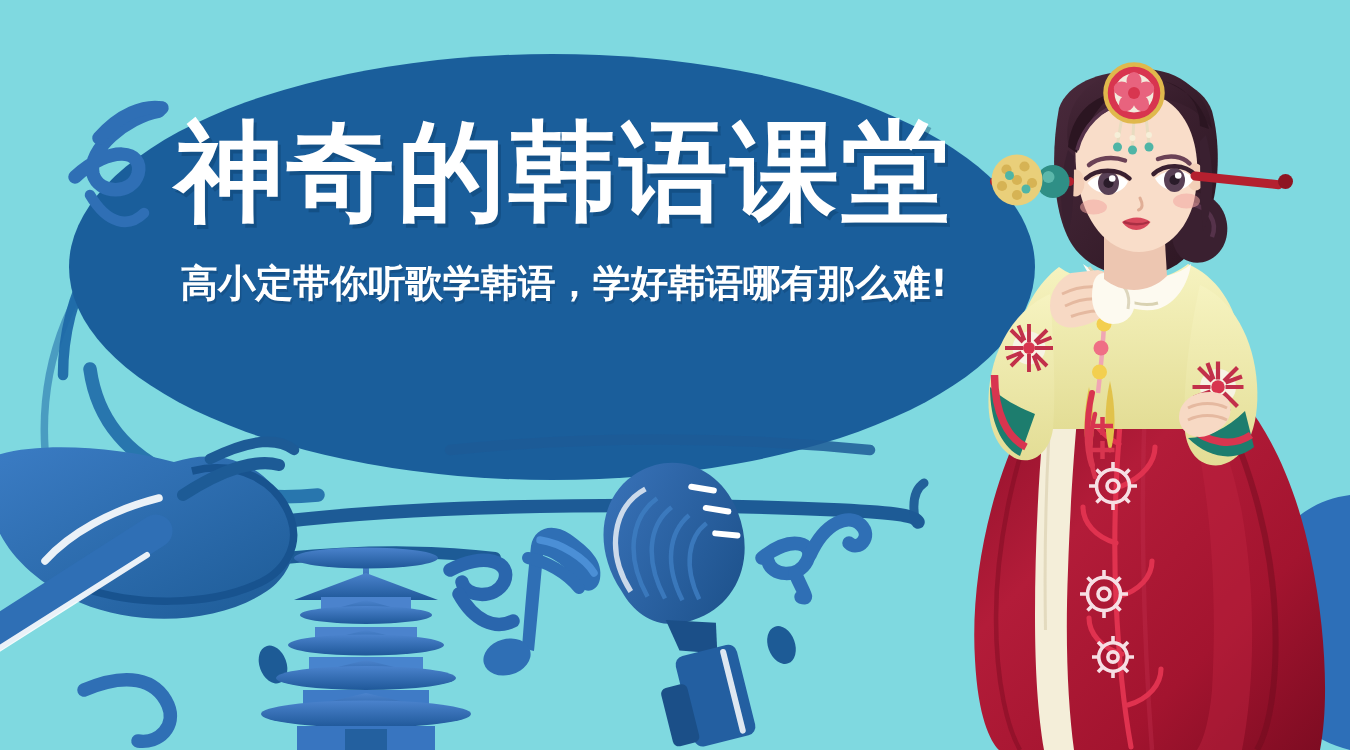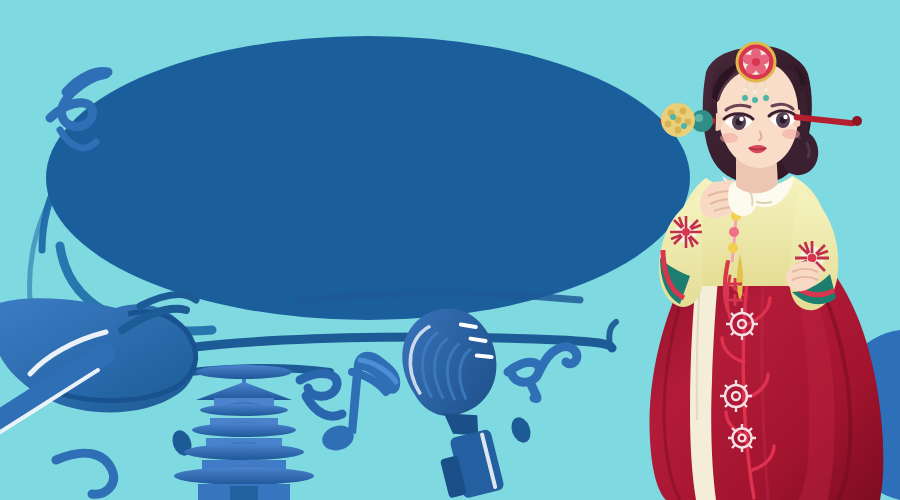--- a/index.html
+++ b/index.html
@@ -432,15 +432,17 @@
           <circle cx="668" cy="124" r="3.4"></circle>
           <circle cx="678" cy="120" r="3.4"></circle>
         </g>
         <circle cx="673" cy="117" r="3" fill="#4fb5a6"></circle>
         <circle cx="684" cy="126" r="3" fill="#4fb5a6"></circle>
       </g>
     </g>
   </svg>
 
   <div class="title-block">
+    <h1 class="main-title">神奇的韩语课堂</h1>
+    <p class="sub-title">高小定带你听歌学韩语，学好韩语哪有那么难!</p>
   </div>
 
 </div>
 
 </body></html>

